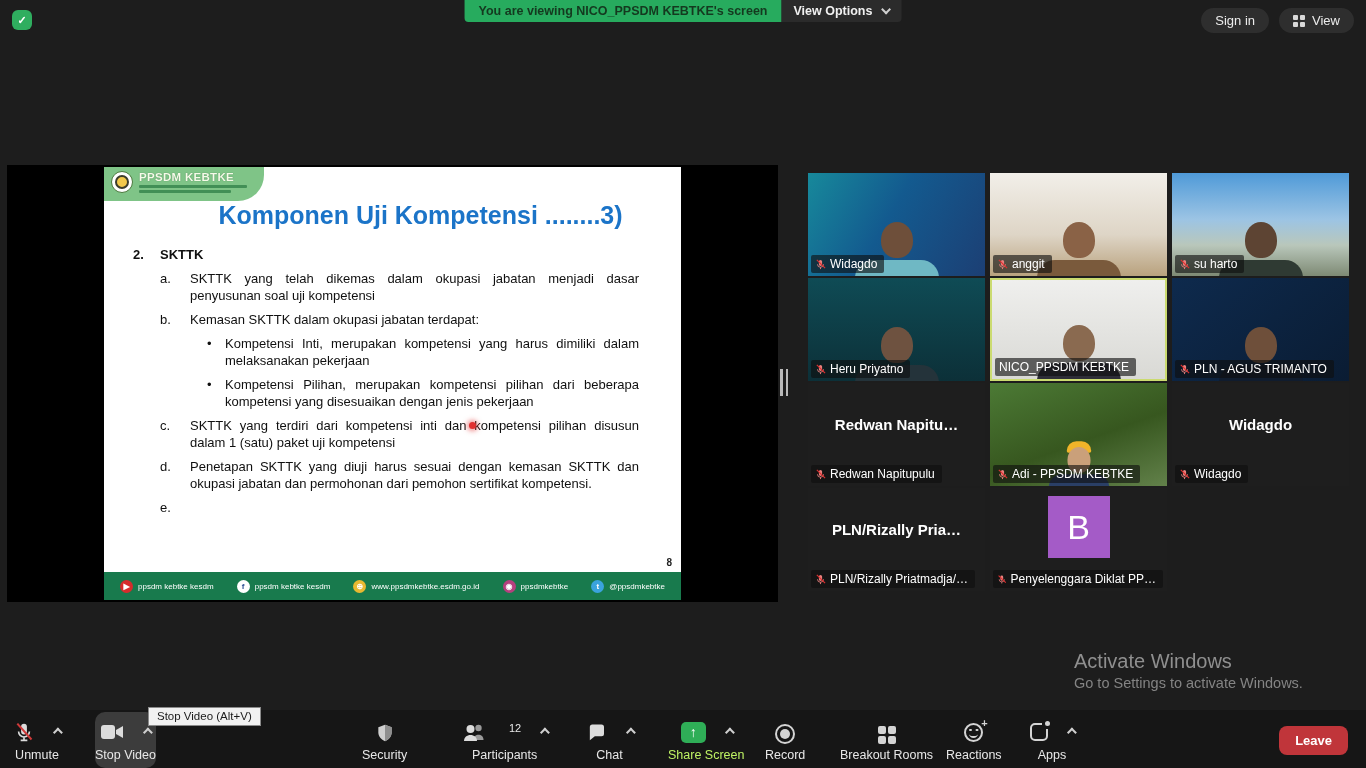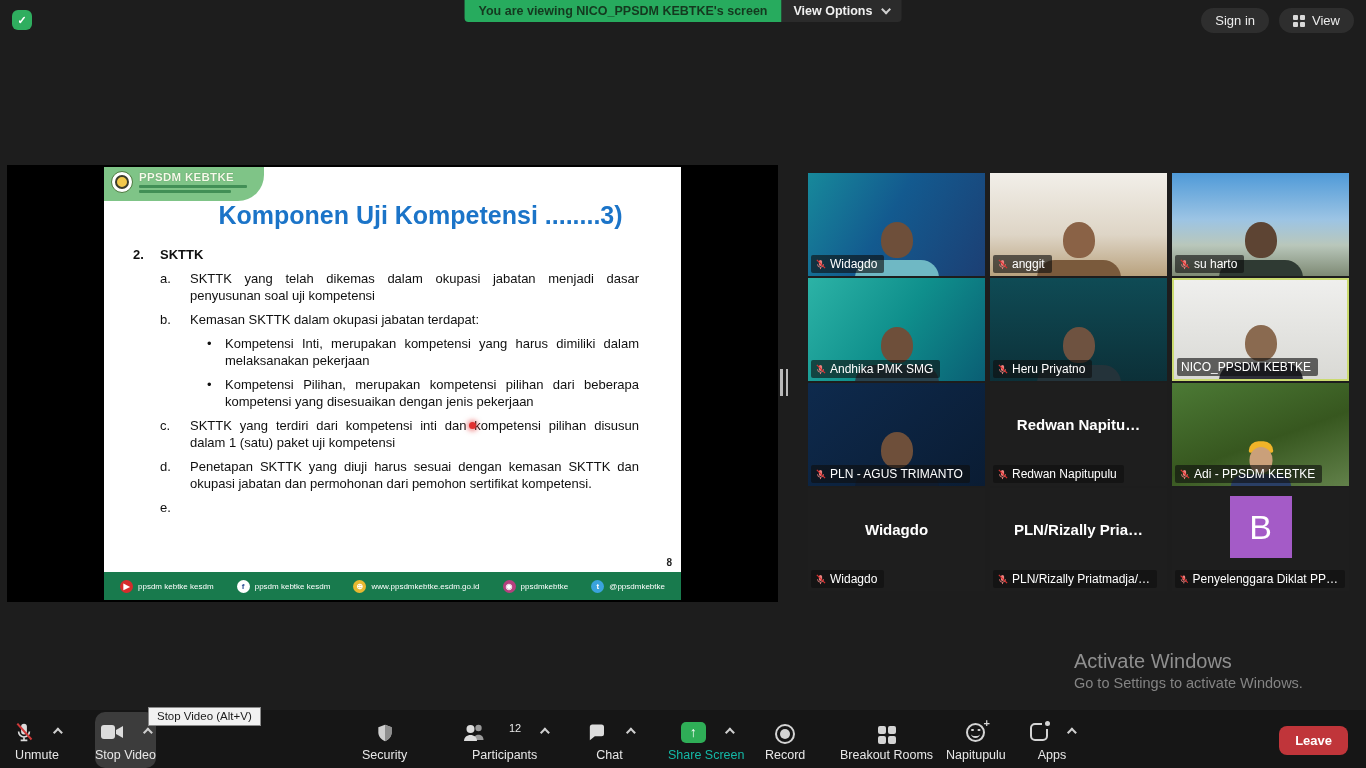--- a/index.html
+++ b/index.html
@@ -95,21 +95,21 @@
   
   .toolbar { position:absolute; left:0; right:0; bottom:0; height:58px; background:#161616; }
   .tb-btn { position:absolute; bottom:0; height:58px; display:flex; flex-direction:column;
     align-items:center; justify-content:flex-end; padding-bottom:6px; gap:4px; color:#e8e8e8;
     font-size:12.5px; cursor:pointer; white-space:nowrap; }
   .tb-btn.hl { background:#3c3c3c; border-radius:10px; height:56px; }
   .icon-row { display:flex; align-items:center; gap:19px; height:24px; }
   .count { font-size:11px; color:#e8e8e8; margin-left:2px; margin-top:-8px; }
   .share-ic { width:25px; height:21px; background:#2fae57; border-radius:5px; color:#fff;
     font-size:14px; font-weight:bold; display:flex; align-items:center; justify-content:center; }
-  .green-lab { color:#14b8a6; }
+  .green-lab { color:#bef264; }
   .rec-ic { width:20px; height:20px; border:2px solid #d4d4d4; border-radius:50%;
     display:flex; align-items:center; justify-content:center; }
   .rec-ic i { width:10px; height:10px; background:#d4d4d4; border-radius:50%; }
   .br-grid { display:grid; grid-template-columns:8px 8px; grid-template-rows:8px 8px; gap:2px; }
   .br-grid i { background:#d4d4d4; border-radius:2px; }
   .smiley { position:relative; width:19px; height:19px; border:2px solid #d4d4d4; border-radius:50%; }
   .smiley::before { content:""; position:absolute; left:3px; top:4px; width:2.5px; height:2.5px;
     background:#d4d4d4; border-radius:50%; box-shadow:6.5px 0 0 #d4d4d4; }
   .smiley::after { content:""; position:absolute; left:3px; top:5px; width:9px; height:6px;
     border-bottom:2px solid #d4d4d4; border-radius:50%; }
@@ -267,34 +267,20 @@
     <div class="tag">
       <svg width="11" height="11" viewBox="0 0 24 24">
           <path fill="#e8807d" d="M12 15a3.5 3.5 0 0 0 3.5-3.5v-6a3.5 3.5 0 0 0-7 0v6A3.5 3.5 0 0 0 12 15z"></path>
           <path fill="none" stroke="#e8807d" stroke-width="2" d="M5.5 11.5a6.5 6.5 0 0 0 13 0M12 18v4"></path>
           <path stroke="#e03131" stroke-width="2.6" fill="none" d="M4 2l18 18"></path>
         </svg>
       <span>su harto</span>
     </div>
   </div>
 
-  <div class="tile bg-andhika">
-    <div class="sil" style="--skin:#6e4f3a;--shirt:#27424e">
-        <i class="head"></i>
-        <i class="body"></i>
-      </div>
-    <div class="tag">
-      <svg width="11" height="11" viewBox="0 0 24 24">
-          <path fill="#e8807d" d="M12 15a3.5 3.5 0 0 0 3.5-3.5v-6a3.5 3.5 0 0 0-7 0v6A3.5 3.5 0 0 0 12 15z"></path>
-          <path fill="none" stroke="#e8807d" stroke-width="2" d="M5.5 11.5a6.5 6.5 0 0 0 13 0M12 18v4"></path>
-          <path stroke="#e03131" stroke-width="2.6" fill="none" d="M4 2l18 18"></path>
-        </svg>
-      <span>Andhika PMK SMG</span>
-    </div>
-  </div>
 
   <div class="tile bg-heru">
     <div class="sil" style="--skin:#6e5240;--shirt:#24333a">
         <i class="head"></i>
         <i class="body"></i>
       </div>
     <div class="tag">
       <svg width="11" height="11" viewBox="0 0 24 24">
           <path fill="#e8807d" d="M12 15a3.5 3.5 0 0 0 3.5-3.5v-6a3.5 3.5 0 0 0-7 0v6A3.5 3.5 0 0 0 12 15z"></path>
           <path fill="none" stroke="#e8807d" stroke-width="2" d="M5.5 11.5a6.5 6.5 0 0 0 13 0M12 18v4"></path>
@@ -479,21 +465,21 @@
         <i></i>
       </span>
     <span>Breakout Rooms</span>
   </div>
 
   <div class="tb-btn" style="left:946px">
     <span class="icon-row">
         <span class="smiley"></span>
         <span class="plus">+</span>
       </span>
-    <span>Napitupulu</span>
+    <span>Reactions</span>
   </div>
 
   <div class="tb-btn" style="left:1030px">
     <span class="icon-row">
       <span class="apps-ic"></span>
       <span class="chev up"></span>
     </span>
     <span>Apps</span>
   </div>
 

